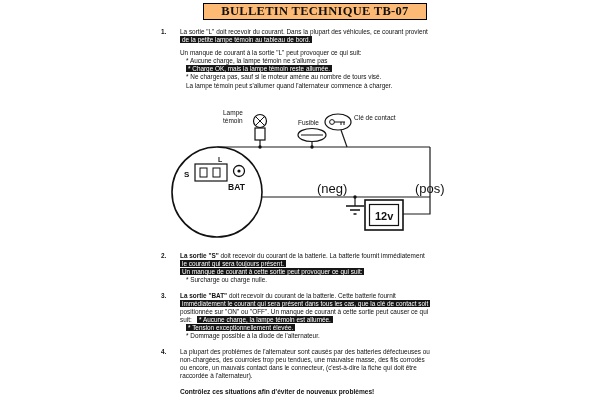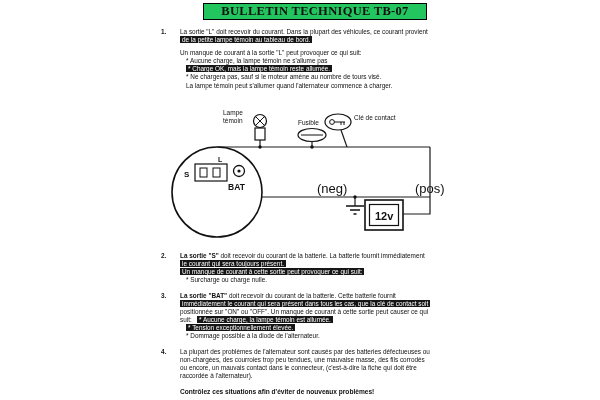--- a/index.html
+++ b/index.html
@@ -5,21 +5,21 @@
   * { box-sizing: border-box; }
   html,body { margin:0; padding:0; background:#fff; }
   .page {
     position:relative; width:600px; height:400px; background:#ffffff;
     font-family:"Liberation Sans", sans-serif; color:#111; overflow:hidden;
   }
   .titlebox {
     position:absolute; left:203px; top:3px; width:224px; height:17px;
     border:1.6px solid #000; display:flex; align-items:center; justify-content:center;
     font-family:"Liberation Serif", serif; font-weight:bold; font-size:12.5px; letter-spacing:.3px;
-    background:#22c55e;
+    background:#fdba74;
   }
   .sec { position:absolute; left:161px; width:320px; font-size:6.4px; line-height:8.1px; }
   .sec .num { position:absolute; left:0; top:0; font-weight:bold; }
   .sec .body { margin-left:19px; }
   .ln { white-space:nowrap; }
   .gap { margin-top:5px; }
   .ind { margin-left:6px; }
   .hl { background:#161616; color:#fff; padding:0 2px; }
   .bold { font-weight:bold; }
   .footer { position:absolute; left:180px; top:388px; font-size:6.6px; font-weight:bold; white-space:nowrap; }

